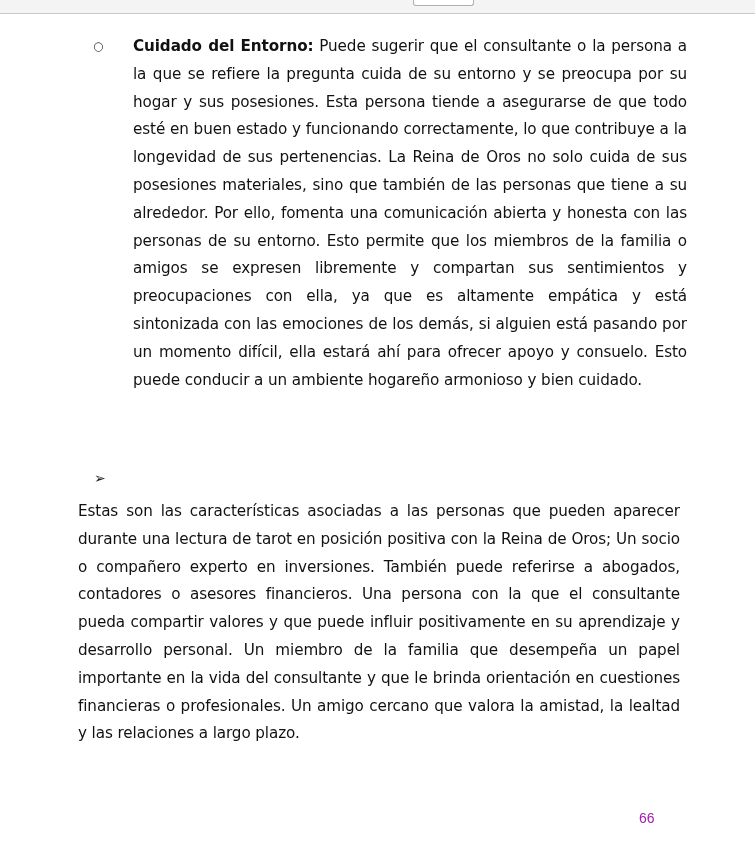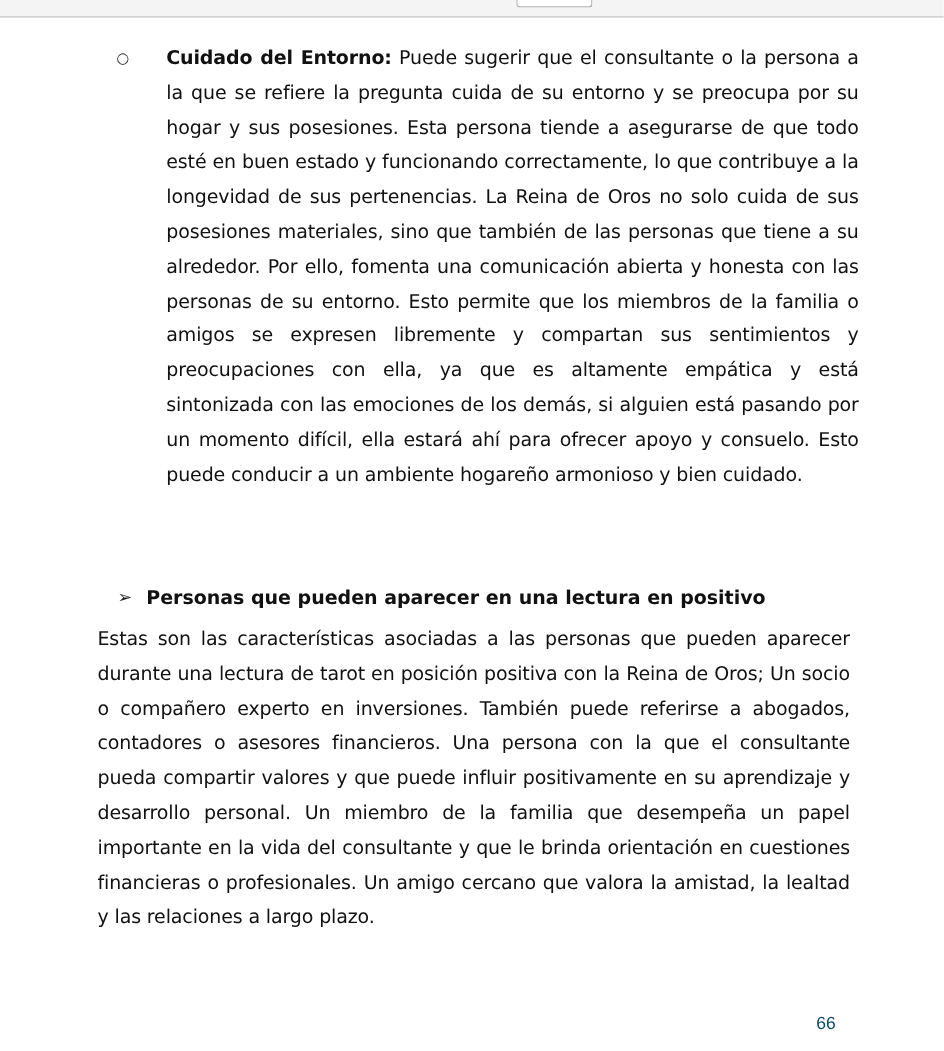--- a/index.html
+++ b/index.html
@@ -30,36 +30,35 @@
     position:absolute; left:117px; top:452px; width:560px;
     font-size:15.2px; font-weight:bold; line-height:24px;
   }
   .arrow {
     position:absolute; left:94px; top:452px; font-size:14px; line-height:24px; color:#222;
   }
   .para {
     position:absolute; left:78px; top:484px; width:602px;
   }
   .page-num {
-    position:absolute; left:653px; top:796px; font-family:"Liberation Sans", sans-serif;
-    font-size:14px; color:#0c4a6e;
+    position:absolute; left:639px; top:796px; font-family:"Liberation Sans", sans-serif;
+    font-size:14px; color:#a21caf;
   }
 </style>
 </head>
 <body>
 
 <div class="topbar">
   <div class="tab"></div>
 </div>
 
 <div class="page">
   <span class="sub-bullet">○</span>
   <div class="sub-item text">
     <span class="b">Cuidado del Entorno:</span><span> Puede sugerir que el consultante o la persona a la que se refiere la pregunta cuida de su entorno y se preocupa por su hogar y sus posesiones. Esta persona tiende a asegurarse de que todo esté en buen estado y funcionando correctamente, lo que contribuye a la longevidad de sus pertenencias. La Reina de Oros no solo cuida de sus posesiones materiales, sino que también de las personas que tiene a su alrededor. Por ello, fomenta una comunicación abierta y honesta con las personas de su entorno. Esto permite que los miembros de la familia o amigos se expresen libremente y compartan sus sentimientos y preocupaciones con ella, ya que es altamente empática y está sintonizada con las emociones de los demás, si alguien está pasando por un momento difícil, ella estará ahí para ofrecer apoyo y consuelo. Esto puede conducir a un ambiente hogareño armonioso y bien cuidado.</span>
   </div>
 
   <span class="arrow">➢</span>
-  <div class="heading">Personas que pueden aparecer en una lectura en positivo</div>
 
   <div class="para text">Estas son las características asociadas a las personas que pueden aparecer durante una lectura de tarot en posición positiva con la Reina de Oros; Un socio o compañero experto en inversiones. También puede referirse a abogados, contadores o asesores financieros. Una persona con la que el consultante pueda compartir valores y que puede influir positivamente en su aprendizaje y desarrollo personal. Un miembro de la familia que desempeña un papel importante en la vida del consultante y que le brinda orientación en cuestiones financieras o profesionales. Un amigo cercano que valora la amistad, la lealtad y las relaciones a largo plazo.</div>
 
   <div class="page-num">66</div>
 </div>
 
 </body></html>

